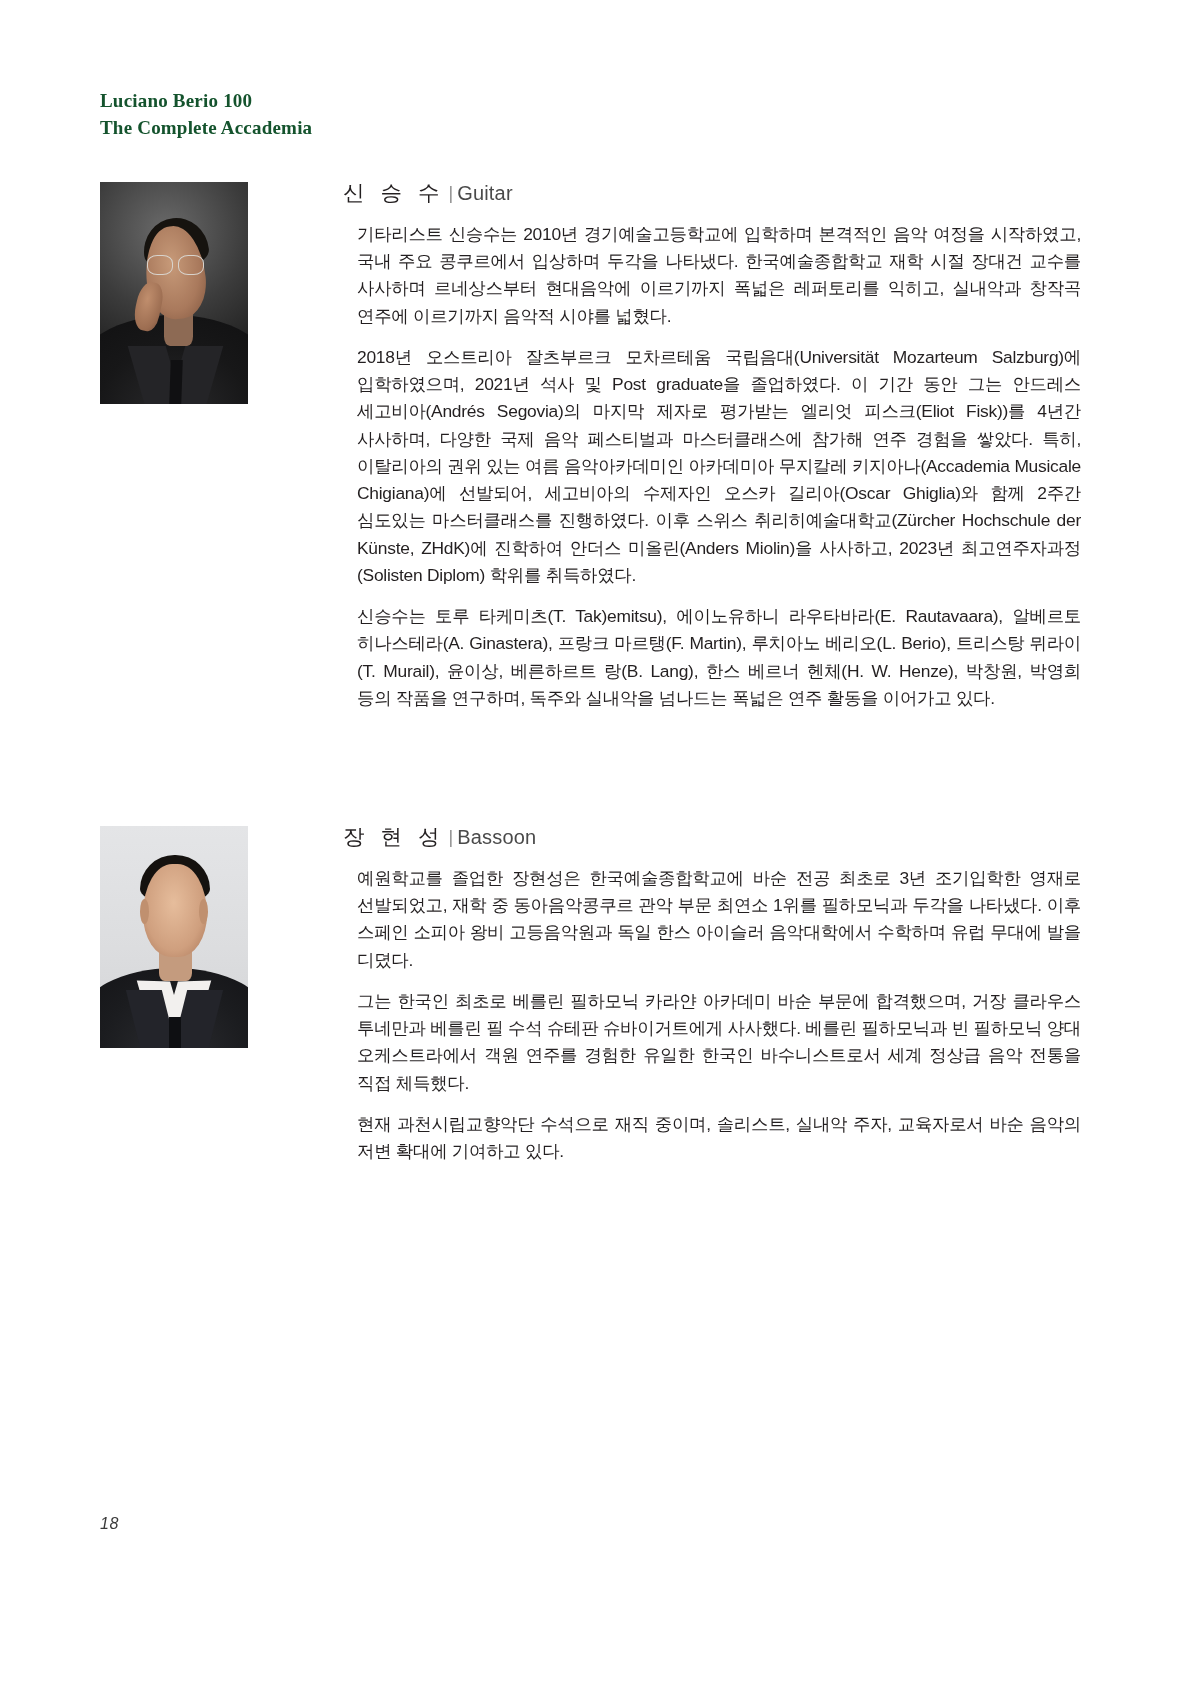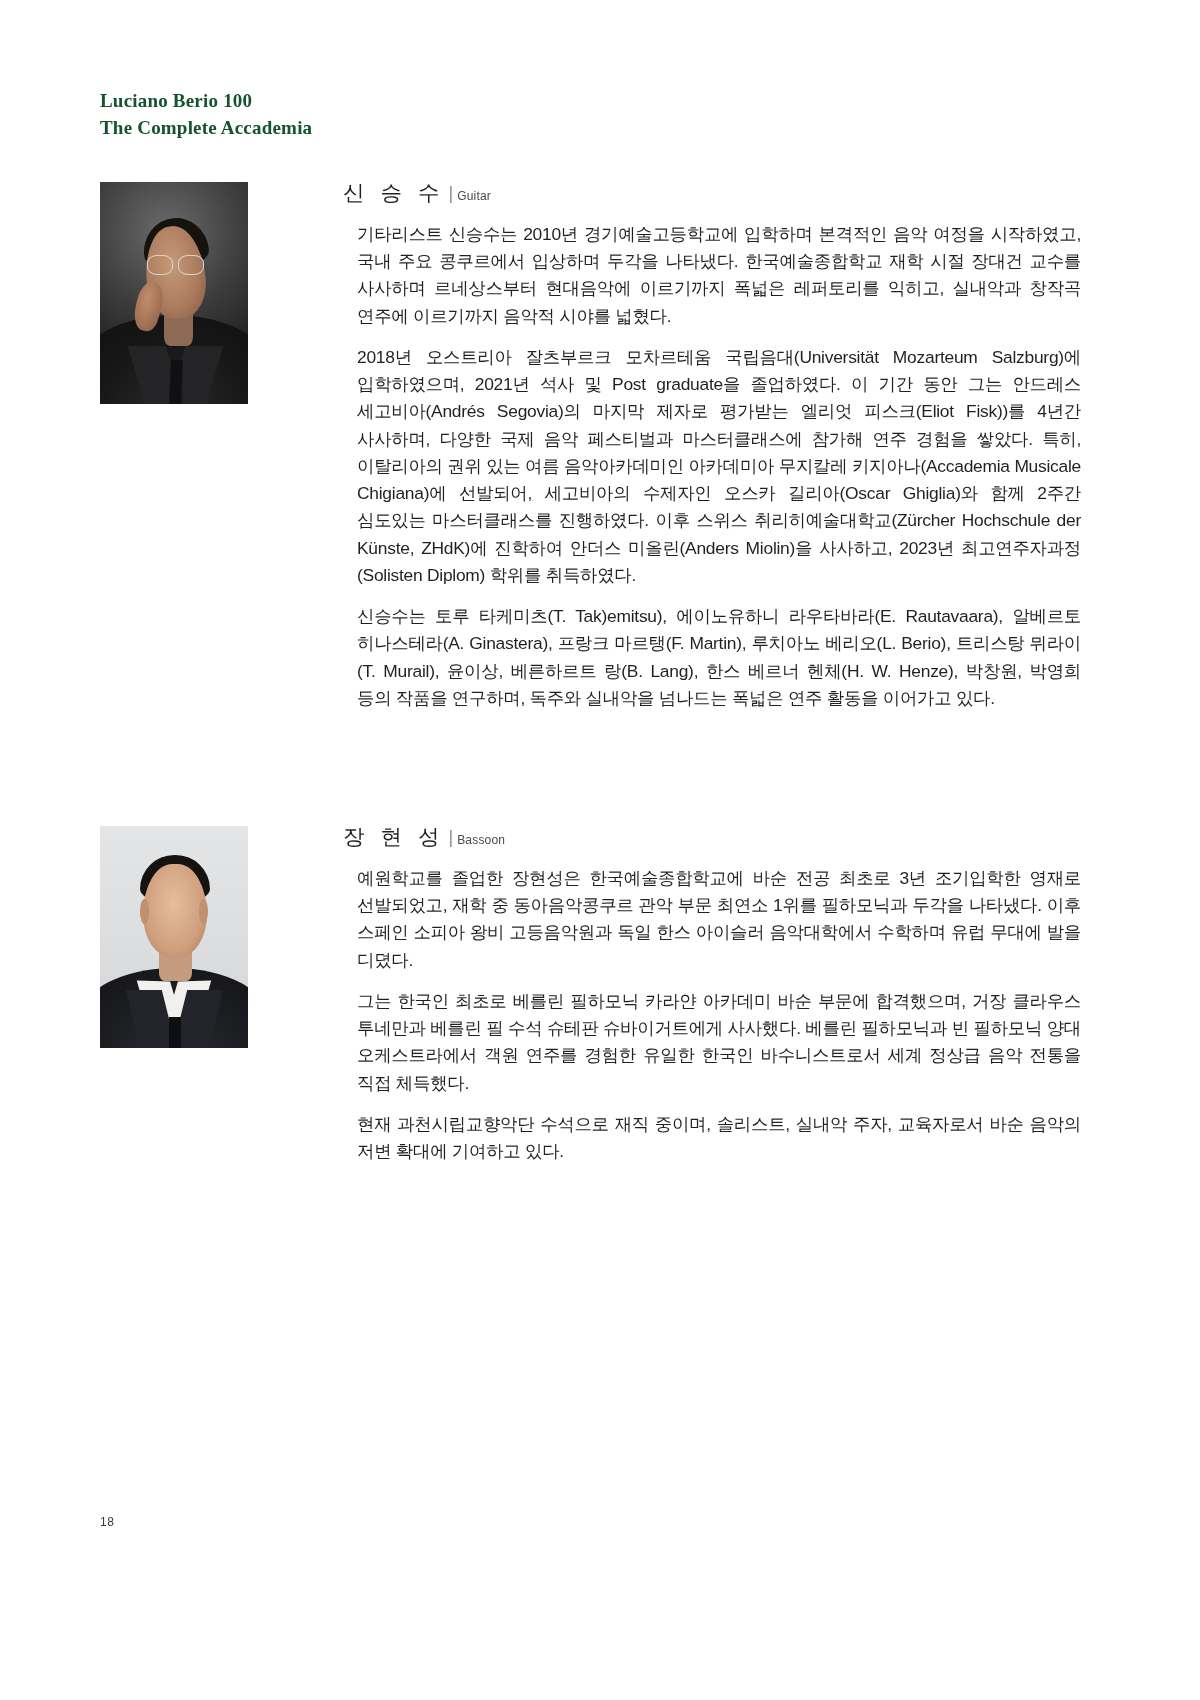--- a/index.html
+++ b/index.html
@@ -243,42 +243,43 @@
     letter-spacing: 5px;
     color: #231f20;
     font-weight: 400;
   }
   .name-sep {
     color: #8d8d8d;
     font-size: 18px;
     transform: translateY(-1px);
   }
   .instrument {
-    font-size: 12px;
+    font-size: 20px;
     color: #4a4a4a;
     letter-spacing: 0.2px;
   }
   .bio p {
     margin: 14px;
     font-size: 17.4px;
     line-height: 1.565;
     letter-spacing: -0.25px;
     text-align: justify;
     text-justify: inter-character;
     word-break: keep-all;
   }
 
   
   .page-number {
     position: absolute;
     left: 100px;
     top: 1515px;
-    font-size: 12px;
+    font-size: 16px;
     color: #3a3a3a;
     letter-spacing: 0.5px;
+    font-style: italic;
   }
 </style>
 </head>
 <body>
 
 <div class="page">
 
   <div class="doc-header">
     <div class="line1">Luciano Berio 100</div>
     <div class="line2">The Complete Accademia</div>

